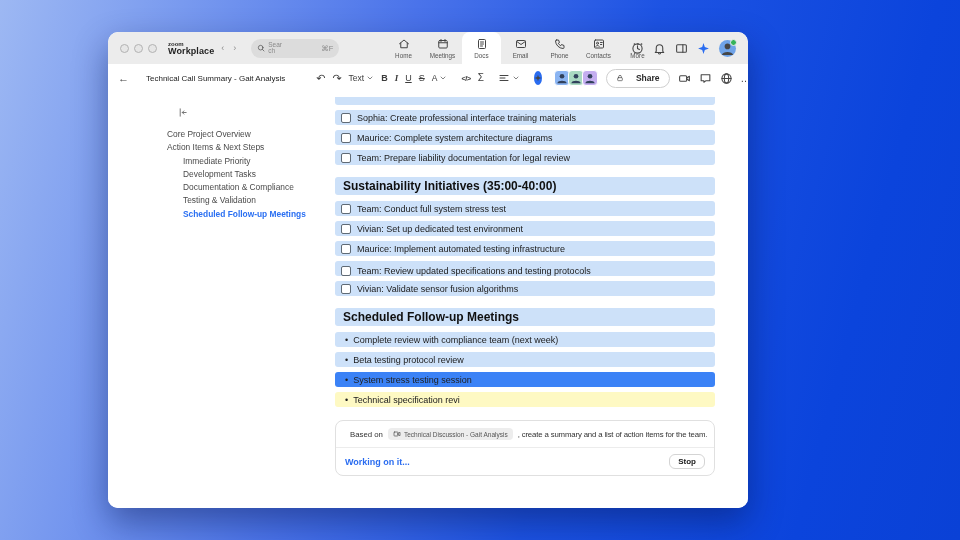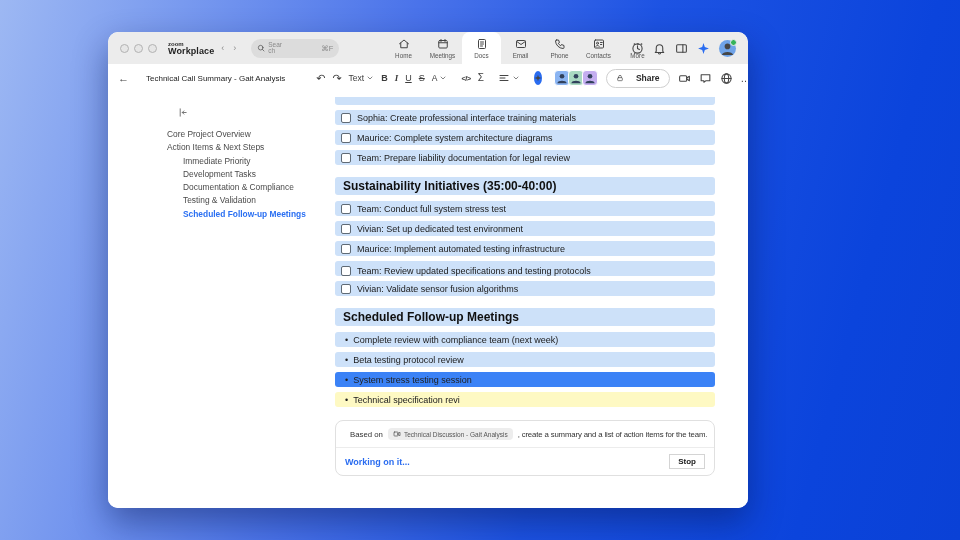--- a/index.html
+++ b/index.html
@@ -79,21 +79,21 @@
   
   .ai-box{margin-top:13px;width:378px;border:1px solid #e0e0e0;border-radius:8px;background:#fff;}
   .ai-r1{display:flex;align-items:center;gap:5px;padding:7px 9px;font-size:7.8px;color:#333;
     white-space:nowrap;overflow:hidden;}
   .chip{display:flex;align-items:center;gap:3px;background:#ededed;border-radius:4px;
     padding:2px 5px;font-size:6.5px;color:#555;cursor:pointer;flex:none;}
   .ai-suffix{letter-spacing:-.15px;}
   .ai-div{border-top:1px solid #ececec;}
   .ai-r2{display:flex;align-items:center;justify-content:space-between;padding:6px 9px;}
   .ai-status{color:#2a6cf0;font-size:9px;font-weight:700;}
-  .stop-btn{border:1px solid #d4d4d4;border-radius:0;background:#fff;padding:2px 8px;
+  .stop-btn{border:1px solid #d4d4d4;border-radius:6px;background:#fff;padding:2px 8px;
     font-size:8px;font-weight:700;color:#1a1a1a;cursor:pointer;font-family:inherit;}
 </style>
 </head>
 <body>
 
 <div class="window">
 
   <div class="topbar">
     <div class="tb-left">
       <span class="dot"></span>

